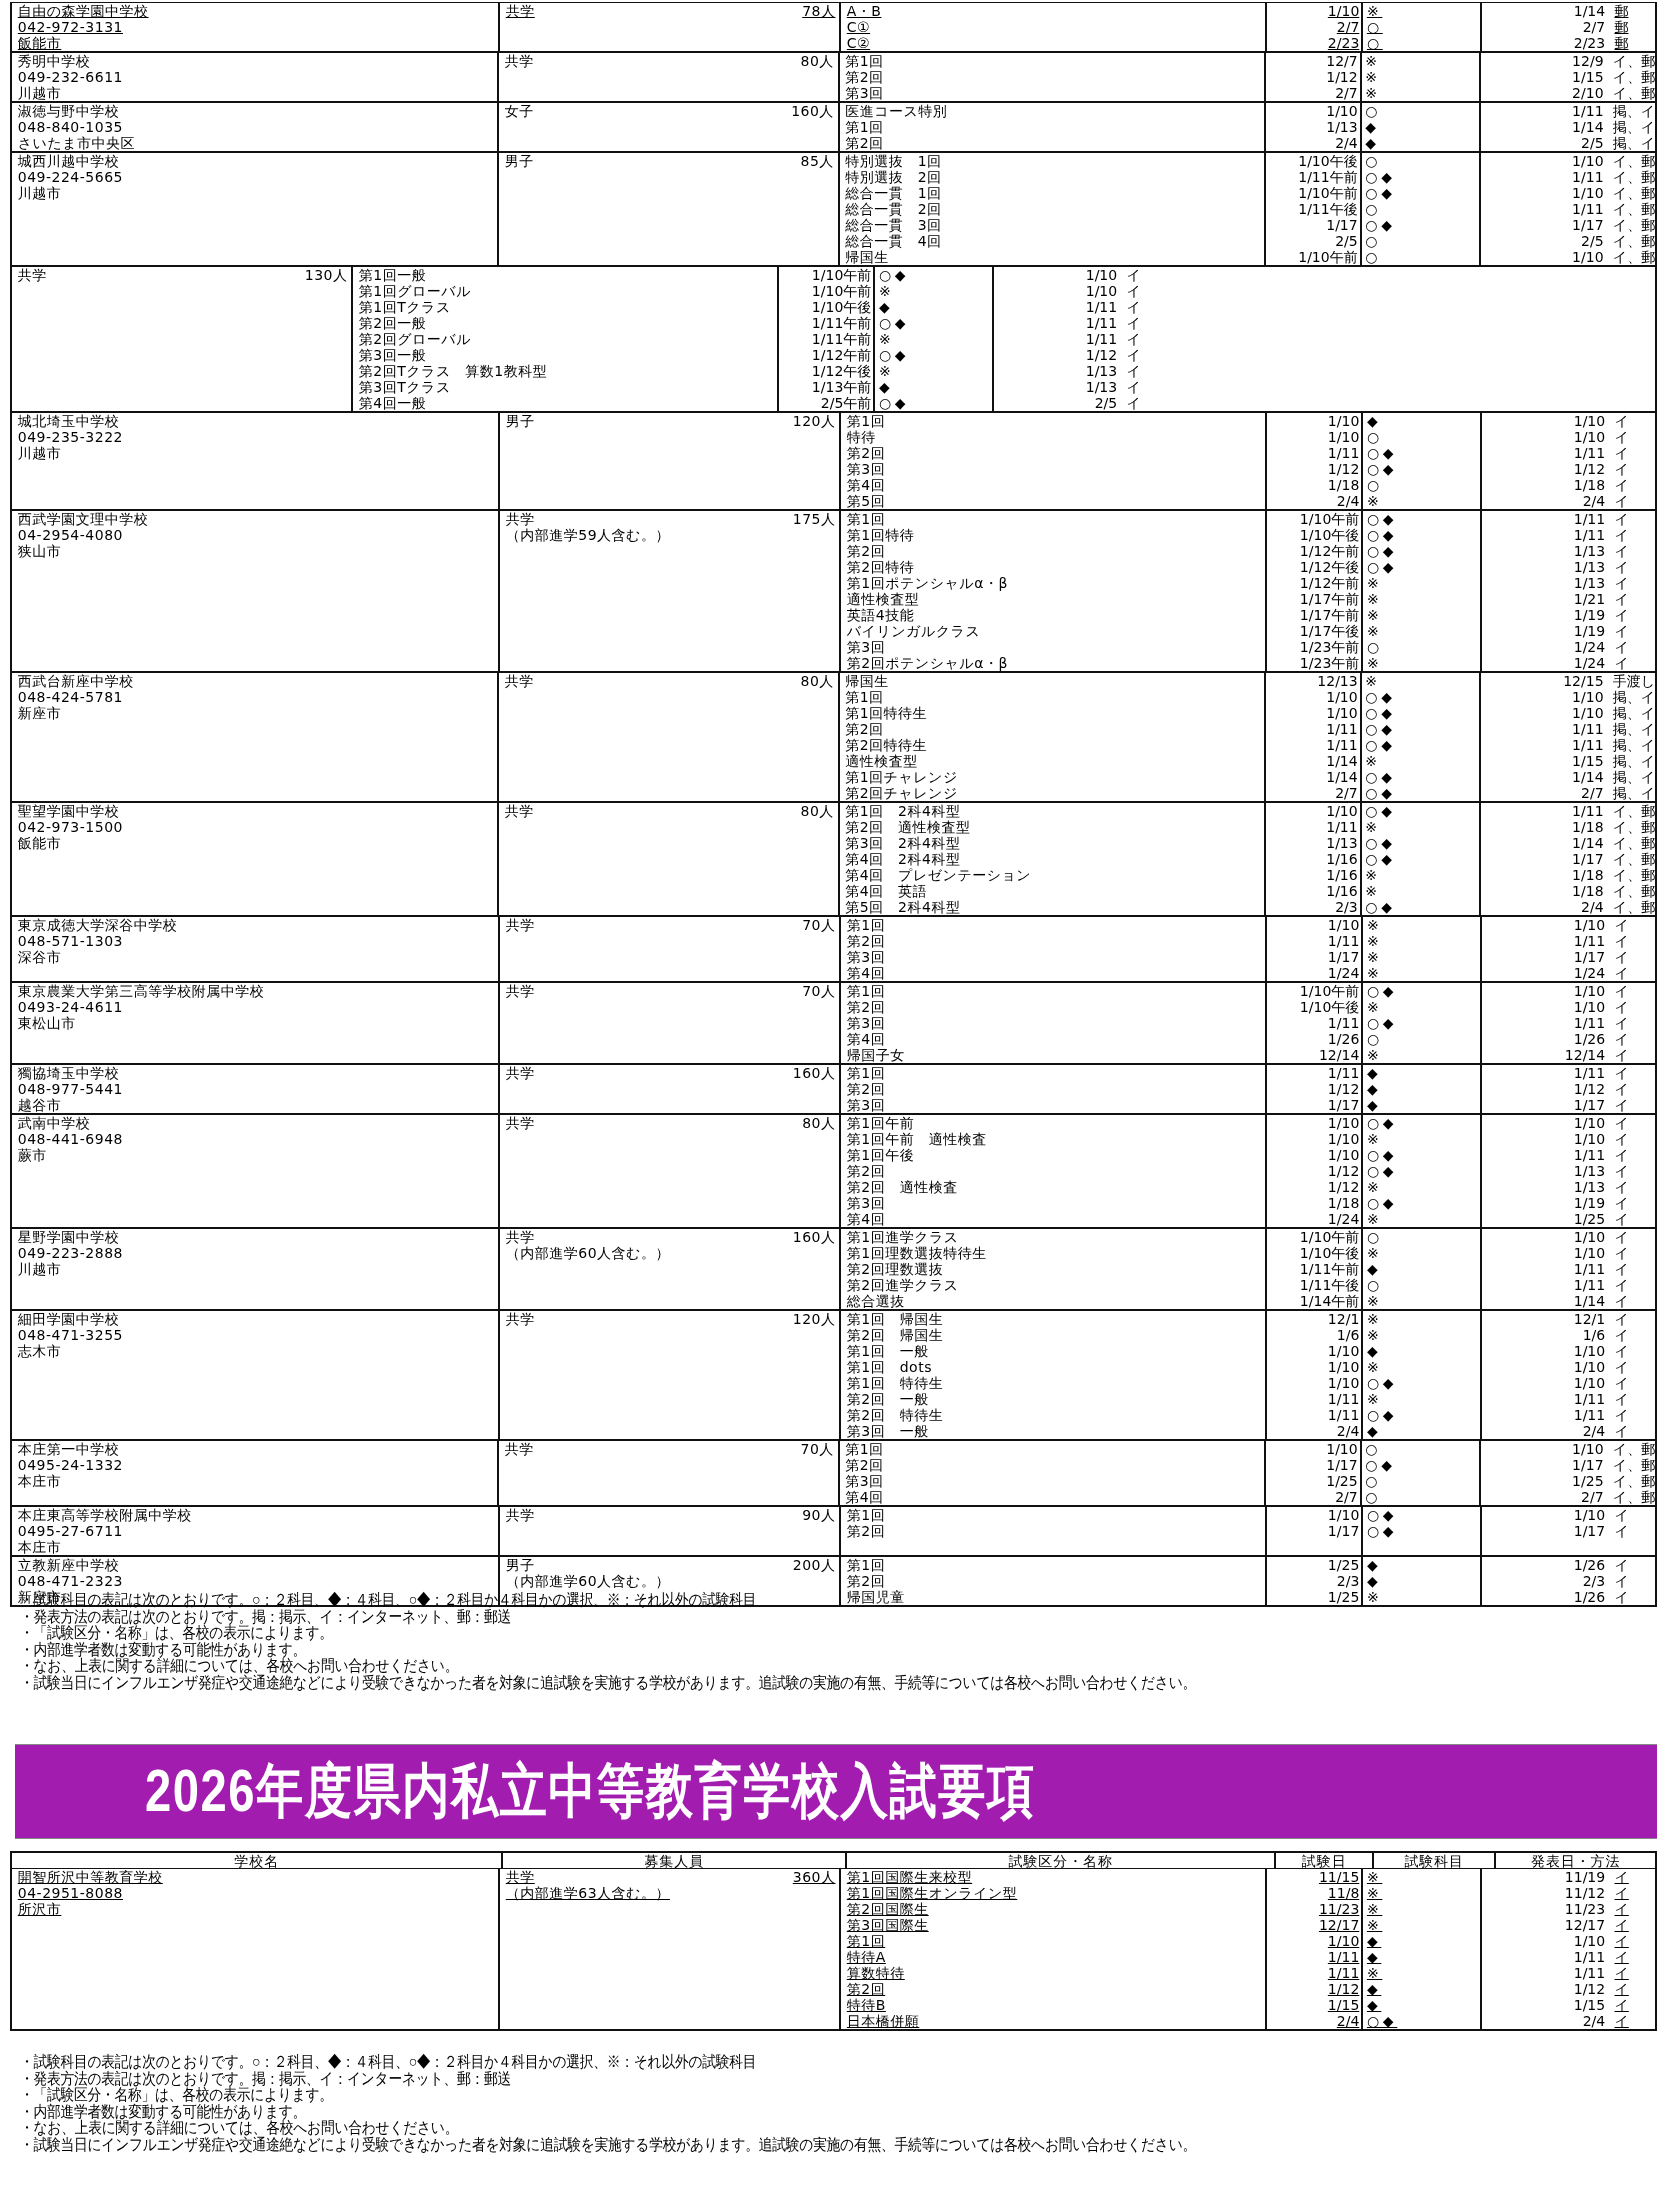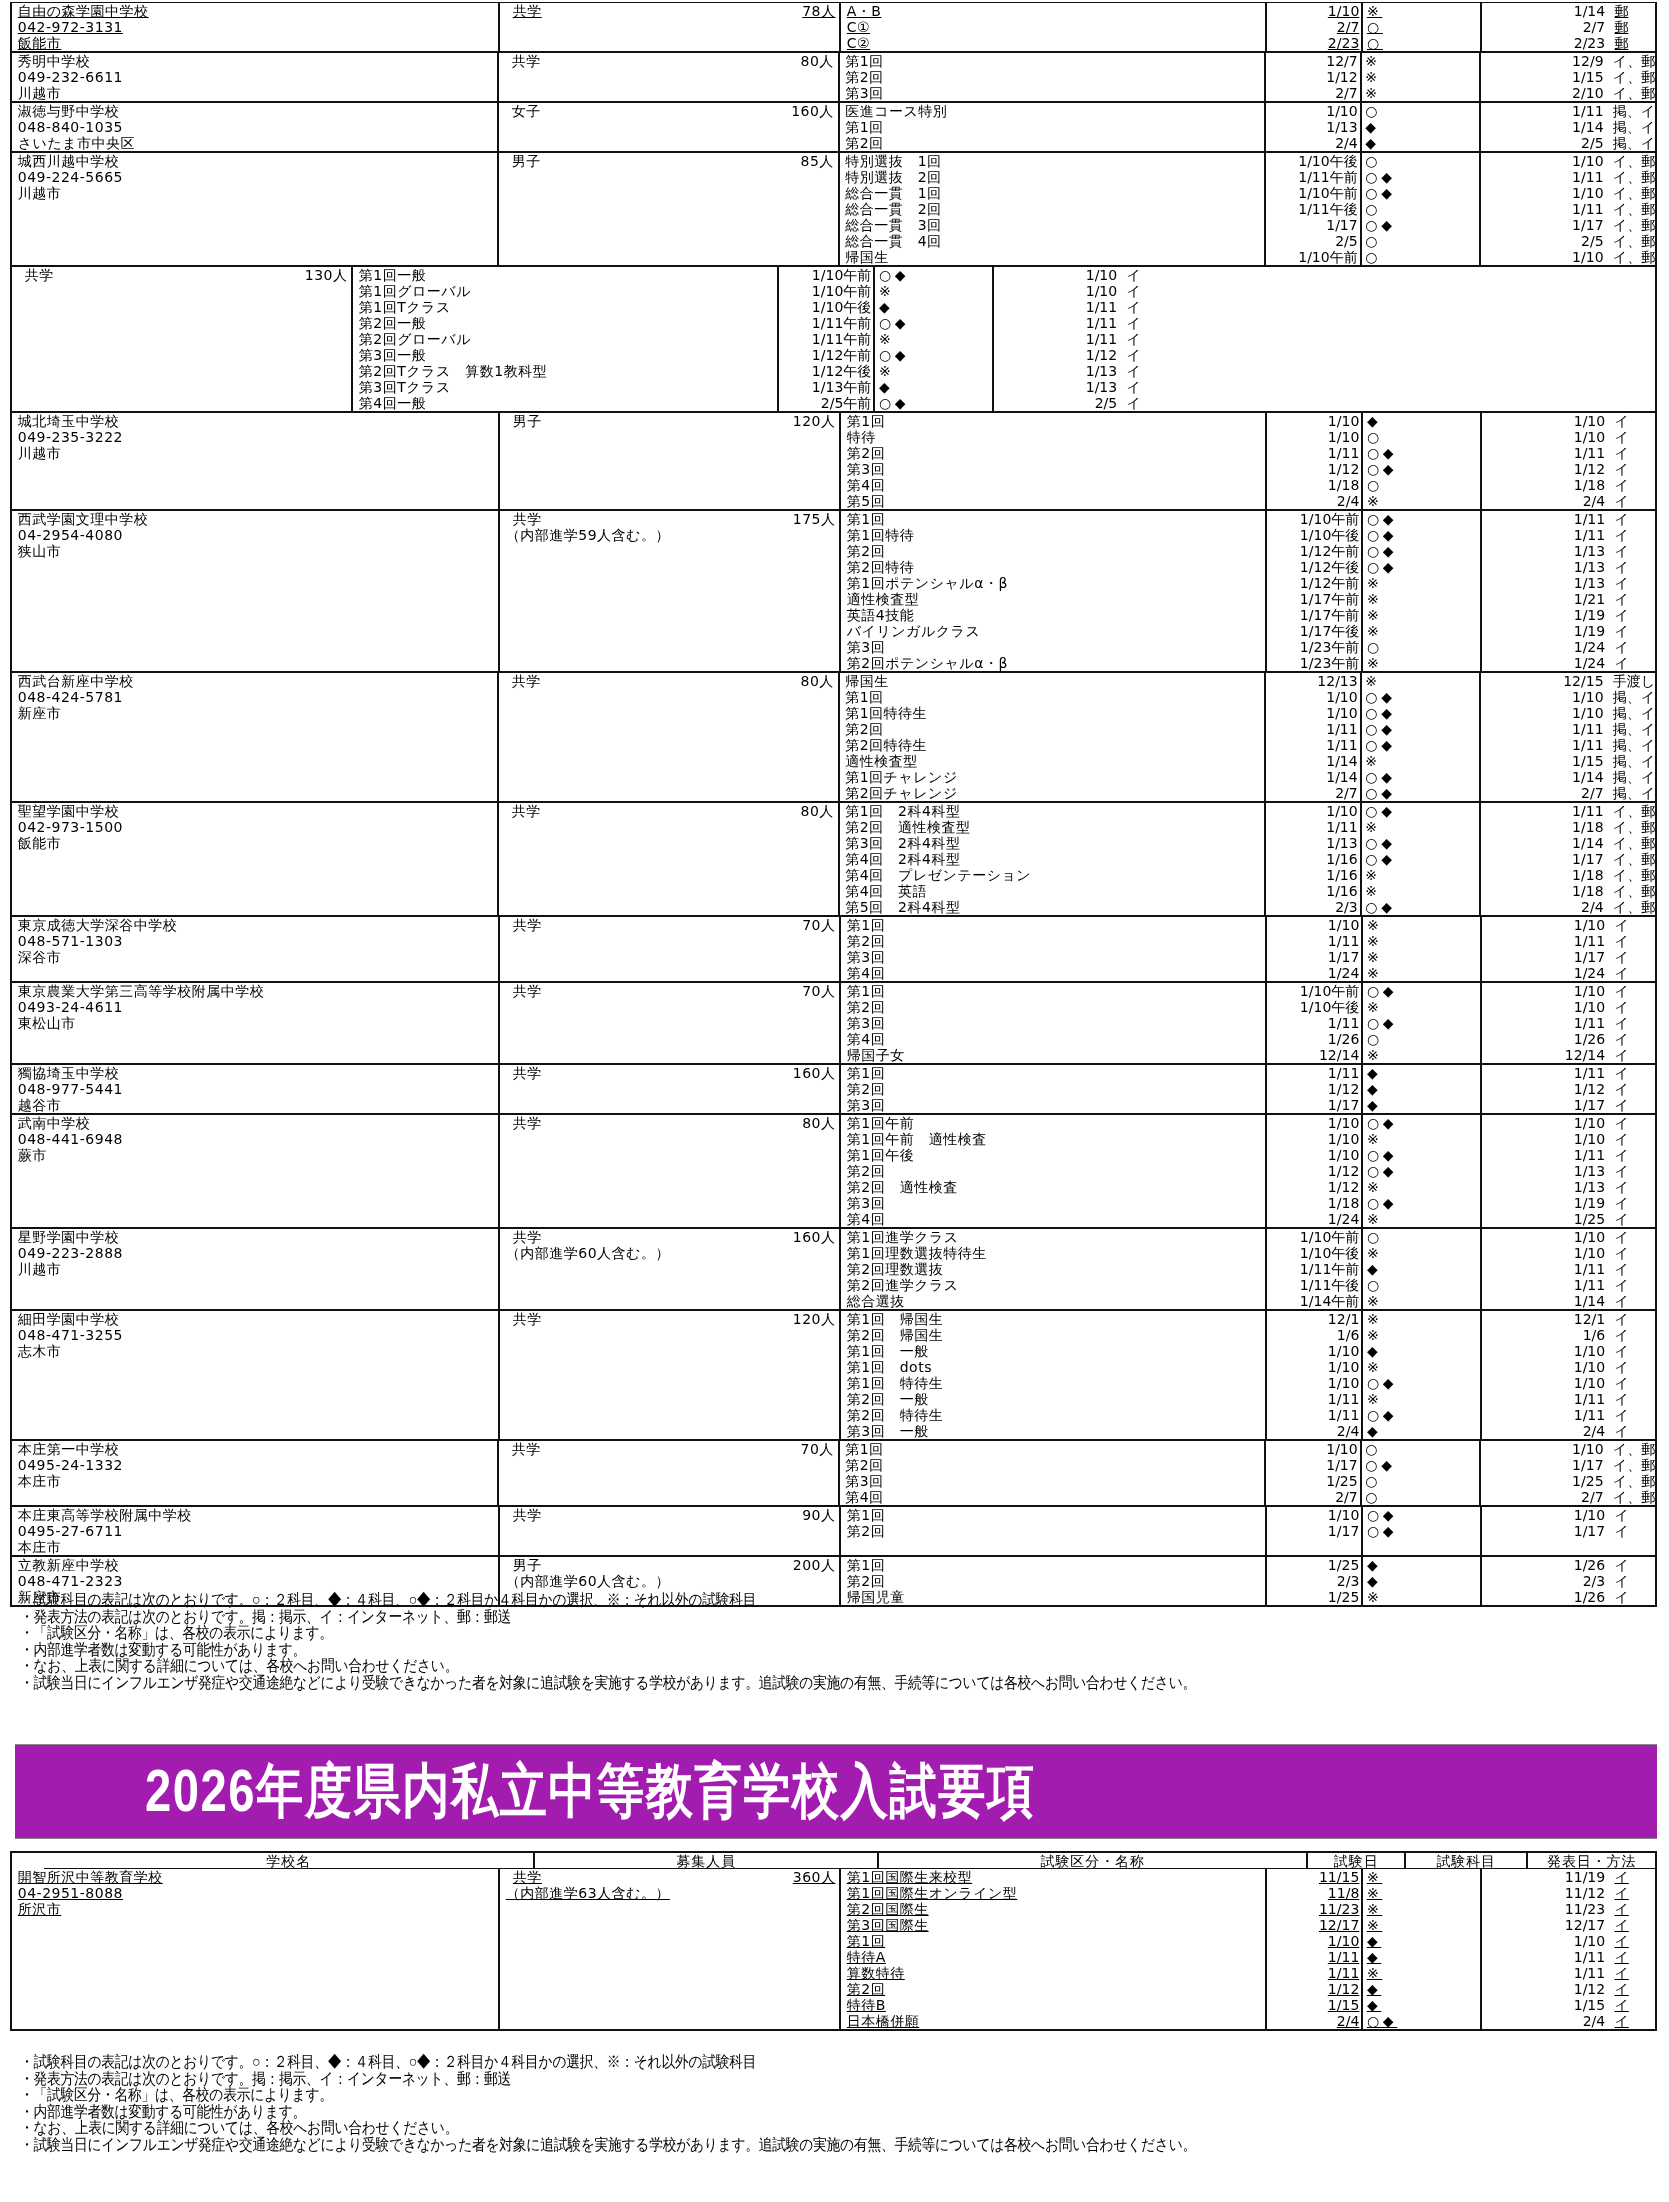--- a/index.html
+++ b/index.html
@@ -5,32 +5,32 @@
   * { box-sizing: border-box; margin: 0; padding: 0; }
   html, body { width: 1670px; height: 2202px; background: #ffffff; overflow: hidden; }
   body { font-family: "DejaVu Sans", "Liberation Sans", sans-serif; color: #000; position: relative; }
   .tbl { position: absolute; left: 10.2px; width: 1647px; border: 2.8px solid #111; border-top-width: 1.9px; }
   .grp { display: flex; border-top: 2.8px solid #111; }
   .grp:first-child { border-top: none; text-decoration: underline; }
   .c-school { width: 488px; border-right: 2.8px solid #111; padding: 0 0 0 5.6px; }
   .c-cap { width: 341px; border-right: 2.8px solid #111; padding: 0 3.7px 0 5.6px; position: relative; }
   .c-rows { flex: 1; display: flex; flex-direction: column; }
   .line { height: 16px; line-height: 16px; font-size: 14px; white-space: nowrap; letter-spacing: 0.5px; }
-  .cap-top { display: flex; justify-content: space-between; margin-left: 7px; }
+  .cap-top { display: flex; justify-content: space-between; }
   .erow { display: flex; height: 16px; line-height: 16px; font-size: 14px; white-space: nowrap; }
   .e-name { width: 426px; border-right: 2.8px solid #111; padding-left: 5.6px; letter-spacing: 0.5px; }
   .e-date { width: 96px; border-right: 2.8px solid #111; text-align: right; padding-right: 1.9px; }
   .e-subj { width: 119px; border-right: 2.8px solid #111; padding-left: 3.7px; letter-spacing: 3.7px; }
   .e-ann { flex: 1; padding-left: 54px; }
   .e-ann .d { display: inline-block; width: 69px; text-align: right; margin-right: 9.3px; }
   .notes { position: absolute; left: 20.4px; width: 1633px; }
   .note { font-family: "Liberation Sans", sans-serif; font-size: 16px; height: 16.5px; line-height: 16.5px; white-space: nowrap; transform: scaleX(0.86); transform-origin: left; letter-spacing: -0.3px; }
   .banner { position: absolute; left: 15px; top: 1744px; width: 1642px; height: 95px; background: #a21caf; border-top: 1.9px solid #888; border-bottom: 1.9px solid #888; }
   .banner-title { position: absolute; left: 130px; top: 13px; color: #fff; font-family: "Liberation Sans", sans-serif; font-weight: bold; font-size: 59px; line-height: 67px; transform: scaleX(0.8); transform-origin: left; letter-spacing: 1.9px; }
-  .hdr { display: flex; height: 16px; line-height: 16px; font-size: 14px; border-bottom: 1.9px solid #111; margin-left: 32px; }
+  .hdr { display: flex; height: 16px; line-height: 16px; font-size: 14px; border-bottom: 1.9px solid #111; }
   .hdr div { text-align: center; border-right: 2.8px solid #111; letter-spacing: 0.9px; }
   .hdr div:last-child { border-right: none; }
 </style>
 </head>
 <body>
 
 <div class="tbl" id="tbl1" style="top:1.9px;">
     <div class="grp">
       <div class="c-school">
         <div class="line">自由の森学園中学校</div>

